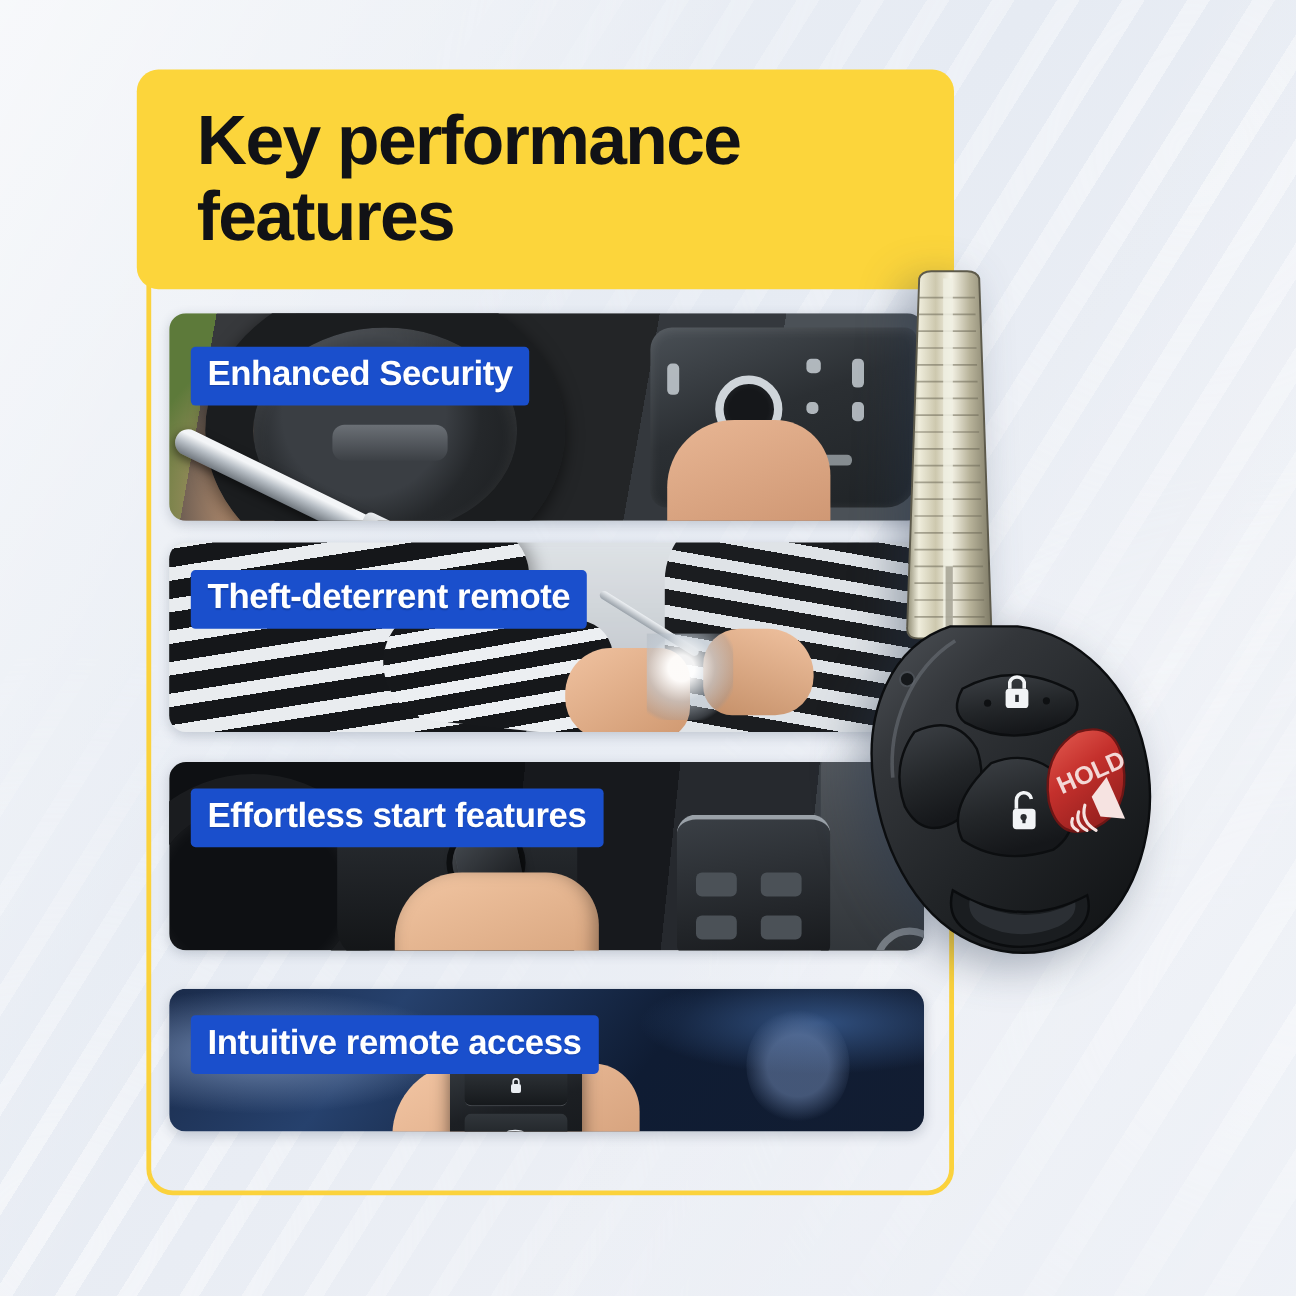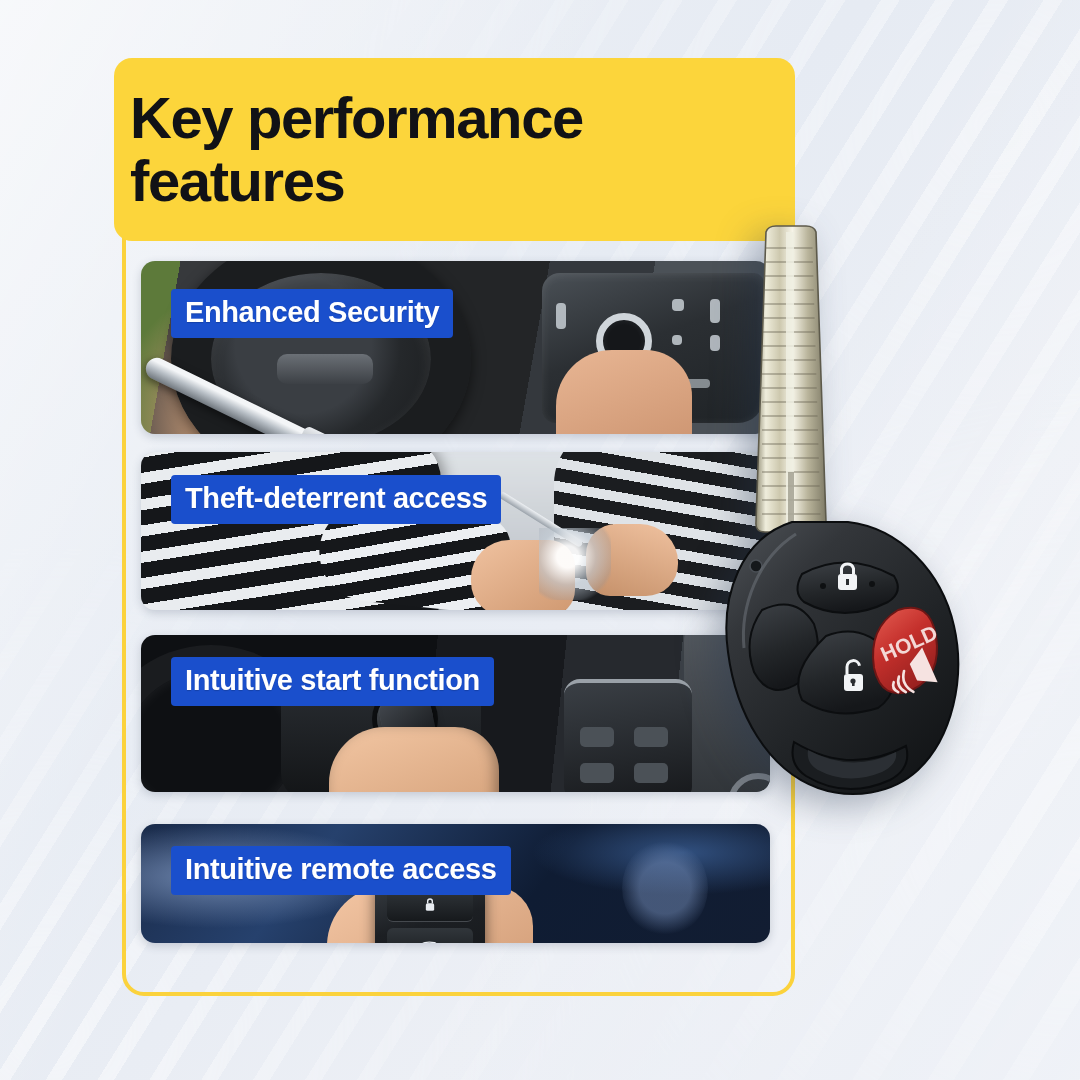--- a/index.html
+++ b/index.html
@@ -69,21 +69,21 @@
     background: #FCD53B;
     border-radius: 18px;
     display: flex; align-items: center;
   }
   #header-title {
     font-size: 58px;
     line-height: 1.08;
     font-weight: 700;
     color: #111216;
     letter-spacing: -1.4px;
-    padding: 0 0 0 16px;
+    padding: 0 0 0 50px;
     white-space: pre-line;
   }
 
   
   .row {
     position: absolute;
     left: 141px;
     width: 629px;
     border-radius: 14px;
     overflow: hidden;
@@ -96,21 +96,20 @@
     background: #1A4FCC;
     color: #ffffff;
     font-size: 29px;
     font-weight: 700;
     letter-spacing: -.4px;
     padding: 7px 14px 9px 14px;
     border-radius: 4px;
     white-space: nowrap;
     z-index: 6;
     text-shadow: 0 1px 1px rgba(0,0,0,.18);
-    margin-left: 12px;
   }
 
   #row-0 { top: 261px; height: 173px; }
   #row-1 { top: 452px; height: 158px; }
   #row-2 { top: 635px; height: 157px; }
   #row-3 { top: 824px; height: 119px; }
   #row-0 .badge { top: 28px; }
   #row-1 .badge { top: 23px; }
   #row-2 .badge { top: 22px; }
   #row-3 .badge { top: 22px; }
@@ -350,41 +349,41 @@
       <div class="bg-blur"></div>
       <div class="pole"></div>
       <div class="torso-l"></div>
       <div class="torso-r"></div>
       <div class="arm"></div>
       <div class="hand-a"></div>
       <div class="hand-b"></div>
       <div class="key-shaft"></div>
       <div class="keys"></div>
     </div>
-    <div class="badge">Theft-deterrent access</div>
+    <div class="badge">Theft-deterrent remote</div>
   </div>
 
   <div class="row" id="row-2">
     <div class="photo p3">
       <div class="seat">
           <div class="ring"></div>
         </div>
       <div class="wheel-edge"></div>
       <div class="column"></div>
       <div class="ignition"></div>
       <div class="fob"></div>
       <div class="hand3"></div>
       <div class="dashpanel">
         <div class="btn3" style="left:16px;top:44px;"></div>
         <div class="btn3" style="left:70px;top:44px;"></div>
         <div class="btn3" style="left:16px;top:80px;"></div>
         <div class="btn3" style="left:70px;top:80px;"></div>
       </div>
     </div>
-    <div class="badge">Intuitive start function</div>
+    <div class="badge">Effortless start features</div>
   </div>
 
   <div class="row" id="row-3">
     <div class="photo p4">
       <div class="glow"></div>
       <div class="hand4"></div>
       <div class="remote">
         <div class="rbtn" style="top:16px;">
           <svg viewBox="0 0 24 24">
             <rect x="7" y="10" width="10" height="9" rx="2" fill="#e9edf2"></rect>

